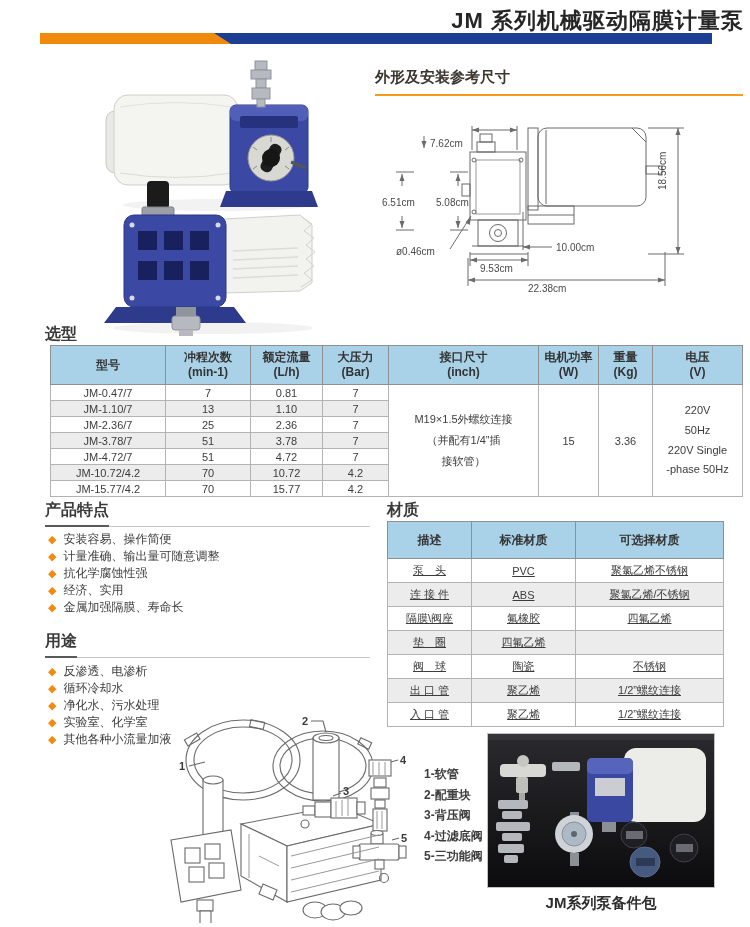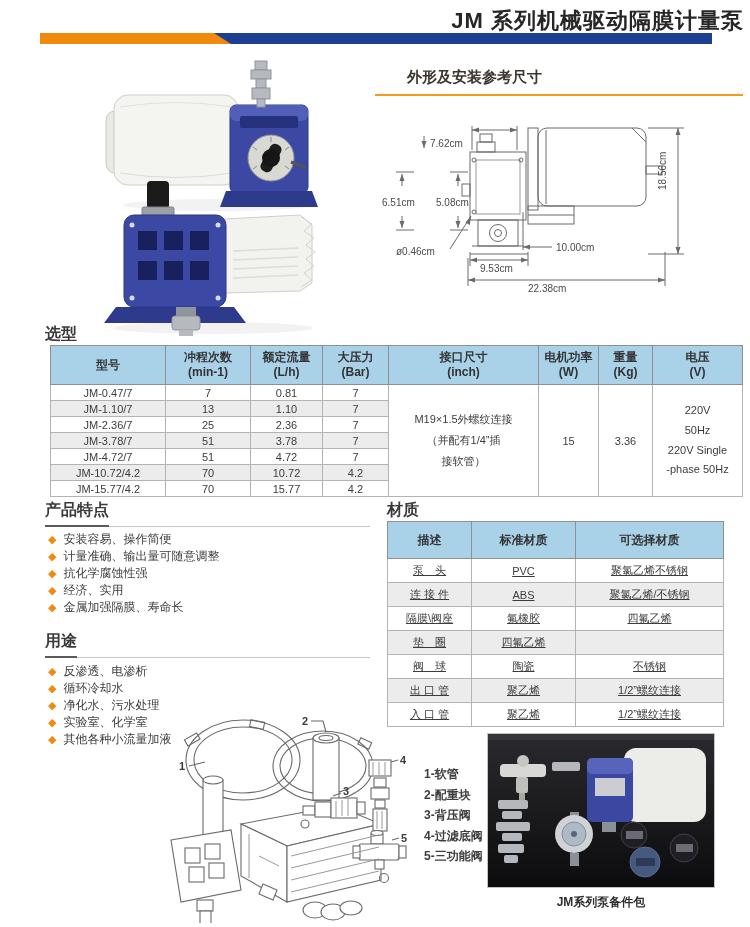--- a/index.html
+++ b/index.html
@@ -11,21 +11,21 @@
   .page-title{top:6px;right:6px;font-size:22px;font-weight:bold;color:#262626;letter-spacing:1px;}
   .topbar{left:40px;top:33px;width:672px;height:11px;}
   .topbar .orange{position:absolute;left:0;top:0;width:192px;height:11px;background:#f08a0c;}
   .topbar .blue{position:absolute;left:174px;top:0;right:0;height:11px;background:#1c3f94;
                 clip-path:polygon(0 0,100% 0,100% 100%,17px 100%);}
 
   
   .sec-head{font-size:16px;font-weight:bold;color:#3a3a3a;}
   .underlined{width:325px;border-bottom:1px solid #c7c7c7;padding-bottom:5px;}
   .underlined .t{display:inline-block;border-bottom:2px solid #5a5a5a;margin-bottom:-6px;padding-bottom:4px;}
-  .dims-head{left:375px;top:68px;font-size:15px;font-weight:bold;color:#3a352e;margin-left:32px;}
+  .dims-head{left:375px;top:68px;font-size:15px;font-weight:bold;color:#3a352e;}
   .dims-underline{left:375px;top:94px;width:368px;height:2px;background:#f59a1d;}
 
   
   .sel-table{border-collapse:collapse;table-layout:fixed;width:692px;}
   .sel-table th{background:#a9d2e8;border:1px solid #8f8f8f;font-size:12px;font-weight:bold;
                 height:38px;white-space:pre-line;line-height:1.25;color:#333;padding:0;}
   .sel-table td{border:1px solid #b3b3b3;font-size:11px;text-align:center;height:15px;padding:0;color:#3c3c3c;}
   .sel-table tbody tr:nth-child(even) td{background:#ececec;}
   .sel-table td.merged{background:#fff;white-space:pre-line;vertical-align:middle;}
   .sel-table td.conn{line-height:1.9;font-size:11px;}
@@ -39,21 +39,21 @@
 
   
   .bullets{font-size:12px;color:#3c3c3c;}
   .bullets .row{height:17px;line-height:17px;white-space:nowrap;}
   .diamond{color:#ef8a12;font-size:11px;margin-right:7px;}
 
   
   .parts-labels{left:424px;top:764px;font-size:12px;font-weight:bold;color:#3d3d3d;}
   .parts-labels .row{height:20.5px;line-height:20.5px;}
   .photo-box{left:487px;top:733px;width:228px;height:155px;border:1px solid #c2c2c2;box-sizing:border-box;}
-  .photo-caption{left:487px;top:894px;width:228px;text-align:center;font-size:12px;font-weight:bold;color:#2e2e2e;}
+  .photo-caption{left:487px;top:894px;width:228px;text-align:center;font-size:15px;font-weight:bold;color:#2e2e2e;}
 
   svg text{font-family:"Liberation Sans","DejaVu Sans",sans-serif;}
   .dim-t{font-size:10px;fill:#4a4a4a;}
   .callout{font-size:11px;fill:#3a3a3a;font-weight:bold;}
 </style>
 </head>
 <body>
 
 <div id="page">
 

